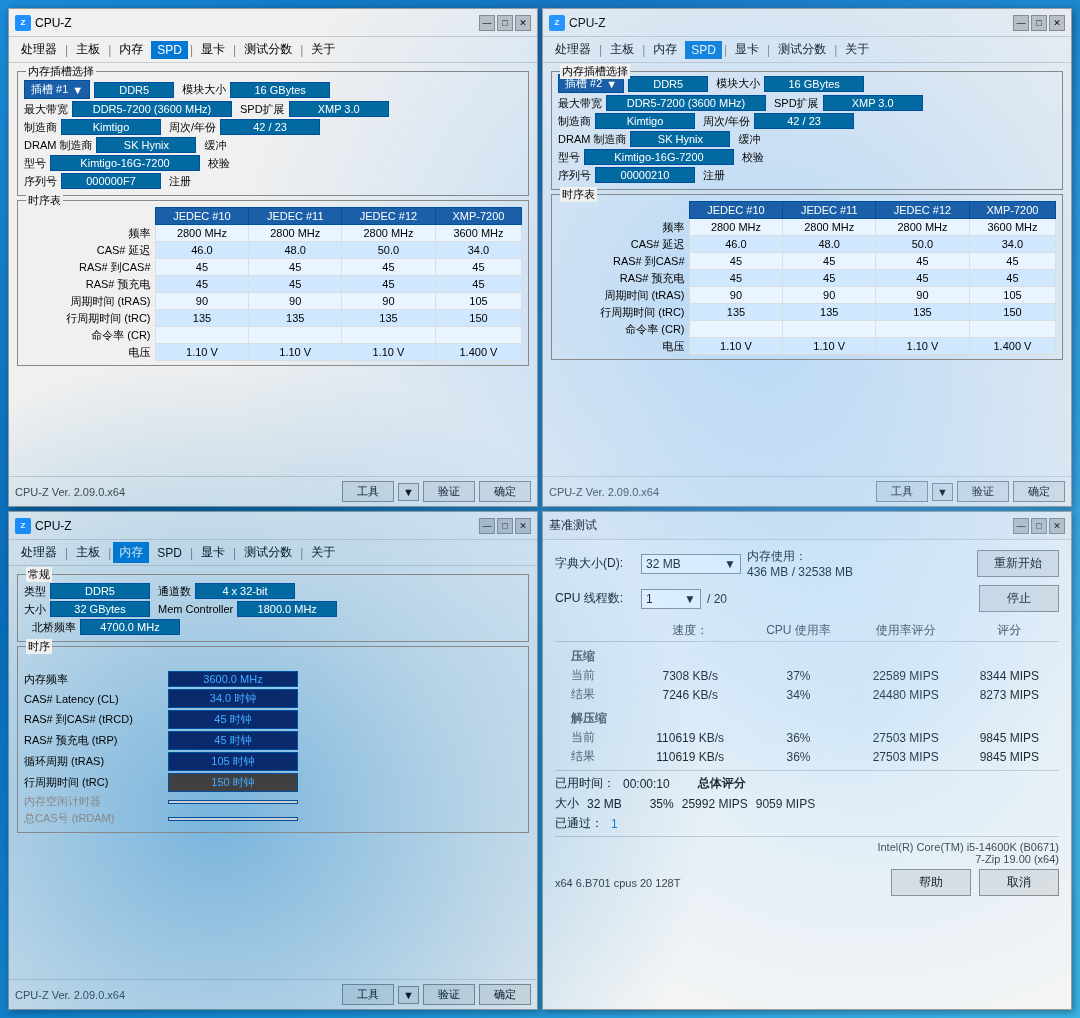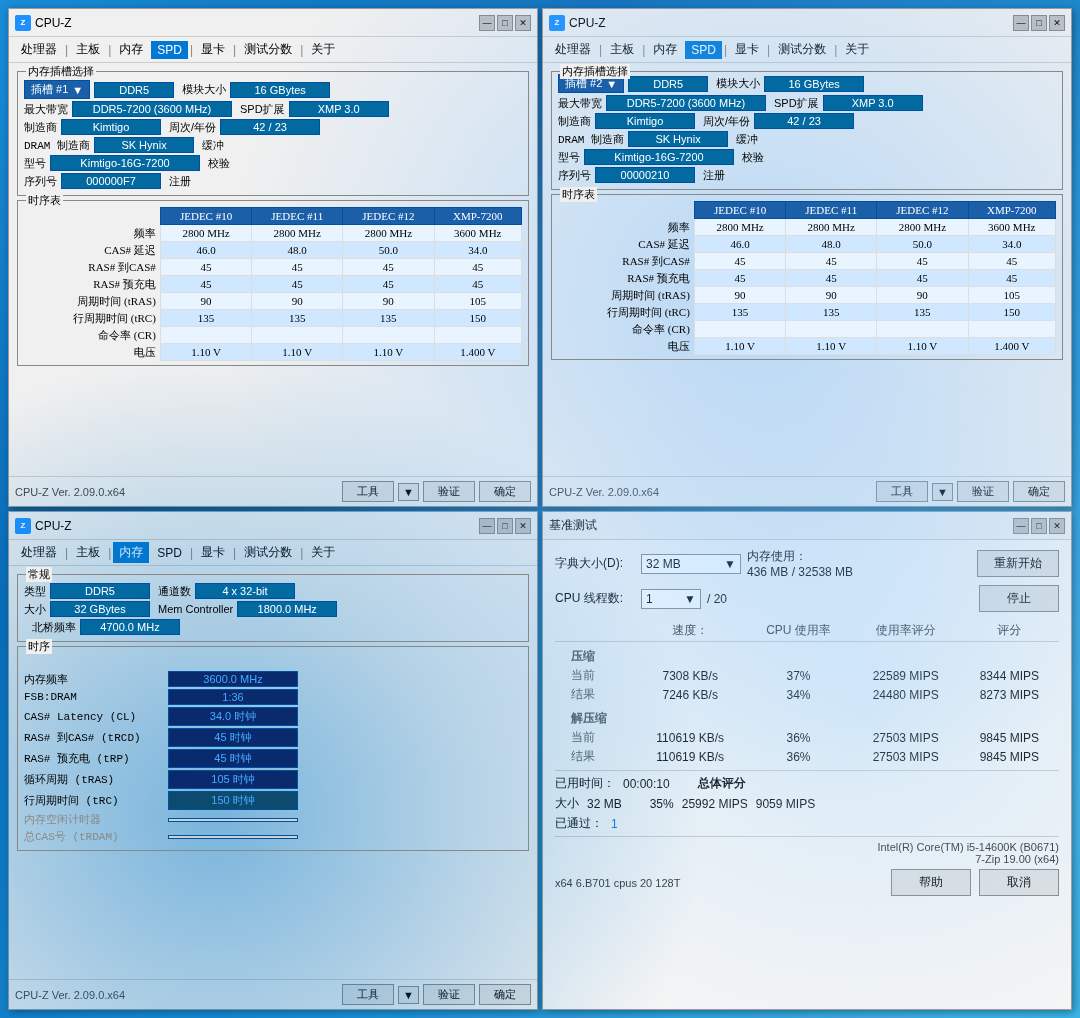--- a/index.html
+++ b/index.html
@@ -154,21 +154,20 @@
       display: flex;
       align-items: center;
       margin: 2px 0;
       gap: 4px;
     }
 
     .form-label {
       color: #000;
       font-size: 11px;
       white-space: nowrap;
-      font-family: Liberation Mono, monospace;
     }
 
     .form-value {
       background: #0369a1;
       color: white;
       padding: 1px 4px;
       font-size: 11px;
       min-width: 100px;
       text-align: center;
       border: 1px solid #0050a0;
@@ -191,21 +190,20 @@
       align-items: center;
       gap: 4px;
     }
 
     
     .timing-table {
       width: 100%;
       border-collapse: collapse;
       font-size: 11px;
       margin-top: 4px;
-      font-family: Liberation Serif, serif;
     }
 
     .timing-table th {
       background: #1a5fa8;
       color: white;
       padding: 2px 4px;
       text-align: center;
       border: 1px solid #0050a0;
       font-weight: normal;
     }
@@ -697,42 +695,38 @@
       </div>
 
       <div class="group-box">
         <span class="group-title">时序</span>
         <div style="margin-top:22px">
           <div class="form-row">
             <span class="form-label" style="min-width:140px">内存频率</span>
             <div class="form-value" style="color:#4af;background:#0a2a6e;min-width:130px">3600.0 MHz</div>
           </div>
           <div class="form-row">
-            <span class="form-label" style="min-width:140px">FSB:DRAM</span>
-            <div class="form-value" style="color:#4af;background:#0a2a6e;min-width:130px">1:36</div>
-          </div>
-          <div class="form-row">
             <span class="form-label" style="min-width:140px">CAS# Latency (CL)</span>
             <div class="form-value" style="color:#4af;background:#0a2a6e;min-width:130px">34.0 时钟</div>
           </div>
           <div class="form-row">
             <span class="form-label" style="min-width:140px">RAS# 到CAS# (tRCD)</span>
             <div class="form-value" style="color:#4af;background:#0a2a6e;min-width:130px">45 时钟</div>
           </div>
           <div class="form-row">
             <span class="form-label" style="min-width:140px">RAS# 预充电 (tRP)</span>
             <div class="form-value" style="color:#4af;background:#0a2a6e;min-width:130px">45 时钟</div>
           </div>
           <div class="form-row">
             <span class="form-label" style="min-width:140px">循环周期 (tRAS)</span>
             <div class="form-value" style="color:#4af;background:#0a2a6e;min-width:130px">105 时钟</div>
           </div>
           <div class="form-row">
             <span class="form-label" style="min-width:140px">行周期时间 (tRC)</span>
-            <div class="form-value" style="color:#4af;background:#0c4a6e;min-width:130px">150 时钟</div>
+            <div class="form-value" style="color:#4af;background:#404040;min-width:130px">150 时钟</div>
           </div>
           <div class="form-row">
             <span class="form-label" style="min-width:140px;color:#888">内存空闲计时器</span>
             <div class="form-value" style="background:#d0d0d0;color:#888;min-width:130px"></div>
           </div>
           <div class="form-row">
             <span class="form-label" style="min-width:140px;color:#888">总CAS号 (tRDAM)</span>
             <div class="form-value" style="background:#d0d0d0;color:#888;min-width:130px"></div>
           </div>
         </div>

